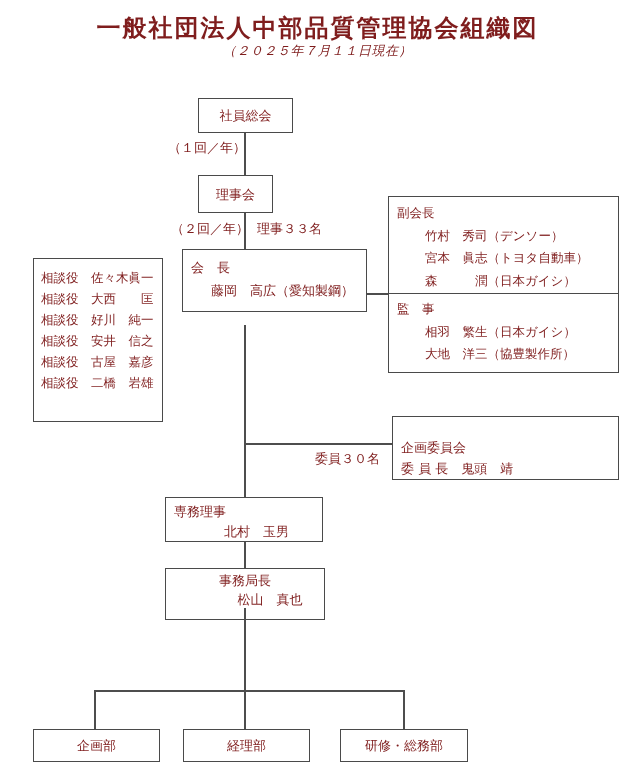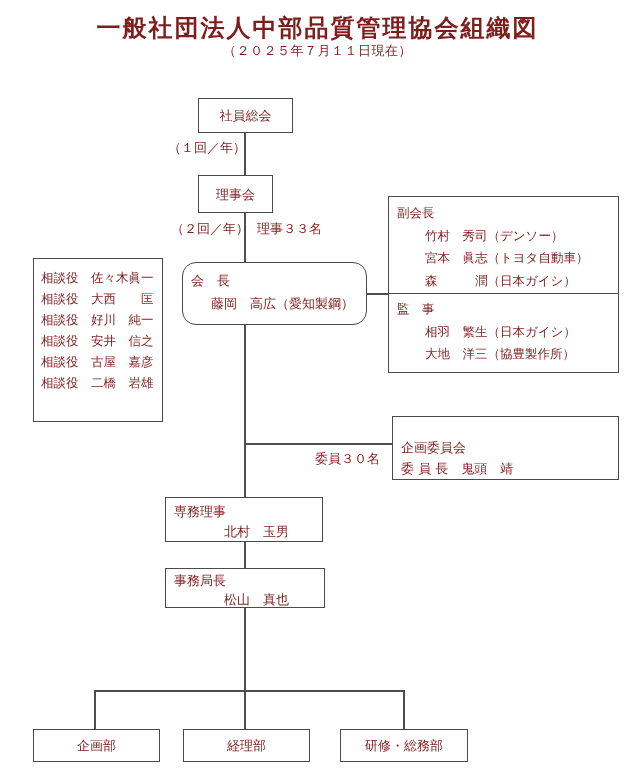--- a/index.html
+++ b/index.html
@@ -20,20 +20,21 @@
     font-weight:bold;
     letter-spacing:2px;
     white-space:nowrap;
   }
   .chart-subtitle{
     position:absolute;
     left:0; top:42px; width:635px;
     text-align:center;
     font-size:13px;
     letter-spacing:0.5px;
+    font-style:italic;
   }
   .box{
     position:absolute;
     border:1.5px solid #4a4a4a;
     background:#ffffff;
     box-sizing:border-box;
     font-size:13px;
     line-height:21px;
   }
   .box.centered{
@@ -88,21 +89,21 @@
   <div class="line vline" style="left:244px;top:133px;height:42px;"></div>
   <div class="note" style="left:168px;top:139px;">（１回／年）</div>
 
   <div class="box centered" style="left:198px;top:175px;width:75px;height:38px;">
     <span>理事会</span>
   </div>
   <div class="line vline" style="left:244px;top:213px;height:49px;"></div>
   <div class="note" style="left:171px;top:220px;">（２回／年）</div>
   <div class="note" style="left:257px;top:220px;">理事３３名</div>
 
-  <div class="box two-line pad" style="left:182px;top:262px;width:185px;height:63px;line-height:23px;border-radius:14px;">
+  <div class="box two-line pad" style="left:182px;top:249px;width:185px;height:63px;line-height:23px;">
     <div class="title-line">会　長</div>
     <div class="name-line indent20">藤岡　高広（愛知製鋼）</div>
   </div>
 
   <div class="box adv-box" style="left:33px;top:258px;width:130px;height:164px;">
     <div class="adv-row">相談役　佐々木眞一</div>
     <div class="adv-row">相談役　大西　　匡</div>
     <div class="adv-row">相談役　好川　純一</div>
     <div class="adv-row">相談役　安井　信之</div>
     <div class="adv-row">相談役　古屋　嘉彦</div>
@@ -135,21 +136,21 @@
     <div class="title-line">企画委員会</div>
     <div class="name-line">委 員 長　鬼頭　靖</div>
   </div>
 
   <div class="box two-line" style="left:165px;top:497px;width:158px;height:45px;padding:4px 8px;line-height:20px;">
     <div class="title-line">専務理事</div>
     <div class="name-line indent50">北村　玉男</div>
   </div>
   <div class="line vline" style="left:244px;top:542px;height:26px;"></div>
 
-  <div class="box two-line" style="left:165px;top:568px;width:160px;height:40px;padding:2px 8px;line-height:19px;">
+  <div class="box two-line" style="left:165px;top:568px;width:160px;height:52px;padding:2px 8px;line-height:19px;text-align:center;">
     <div class="title-line">事務局長</div>
     <div class="name-line indent50">松山　真也</div>
   </div>
 
   <div class="line vline" style="left:244px;top:608px;height:83px;"></div>
   <div class="line hline" style="left:95px;top:690px;width:310px;"></div>
   <div class="line vline" style="left:94px;top:690px;height:39px;"></div>
   <div class="line vline" style="left:244px;top:690px;height:39px;"></div>
   <div class="line vline" style="left:403px;top:690px;height:39px;"></div>
 

